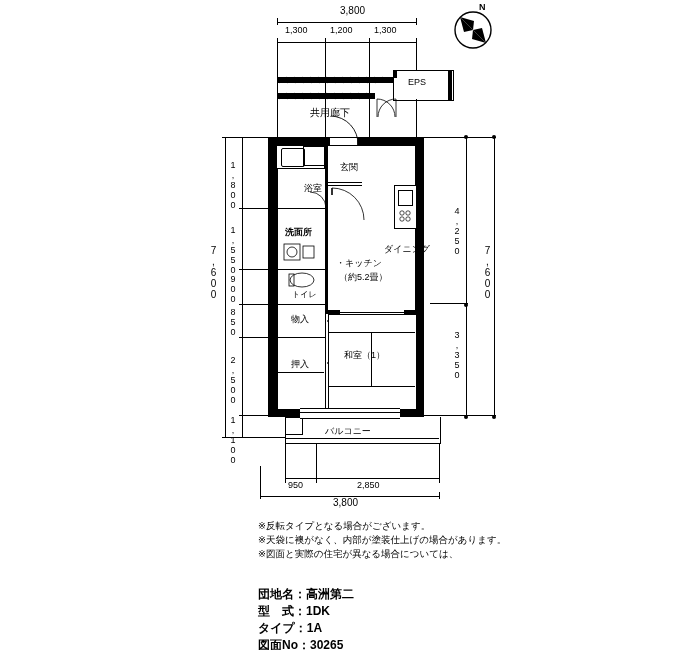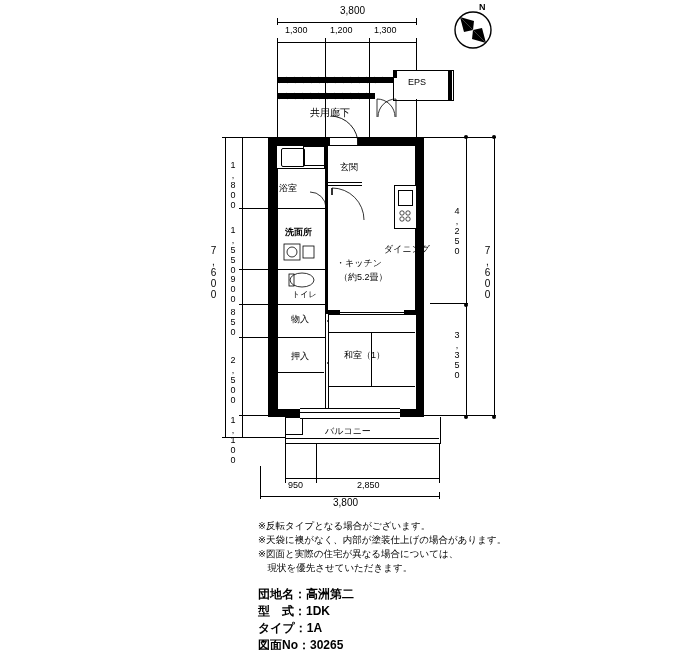--- a/index.html
+++ b/index.html
@@ -178,21 +178,21 @@
   <div class="abs thinline hline" style="left:330px;top:145px;width:28px;"></div>
 
   <svg class="abs" style="left:325px;top:110px;" width="42" height="36">
     <path d="M33 35 A28 28 0 0 0 6 6" fill="none" stroke="#000" stroke-width="0.9"></path>
     <line x1="33" y1="35" x2="33" y2="28" stroke="#000" stroke-width="1.6"></line>
   </svg>
 
   <div class="wall" style="left:324px;top:146px;width:4px;height:168px;"></div>
 
   <div class="abs" style="left:277px;top:168px;width:47px;height:40px;border:1px solid #000;background:#fff;"></div>
-  <div class="abs txt9" style="left:279px;top:184px;">浴室</div>
+  <div class="abs txt9" style="left:304px;top:184px;">浴室</div>
 
   <div class="abs" style="left:281px;top:148px;width:22px;height:17px;border:1px solid #000;border-radius:2px;"></div>
 
   <svg class="abs" style="left:308px;top:190px;" width="20" height="20">
     <path d="M18 18 A16 16 0 0 0 2 2" fill="none" stroke="#000" stroke-width="0.8"></path>
   </svg>
 
   <div class="abs txt9" style="left:340px;top:163px;">玄関</div>
   <div class="abs thinline hline" style="left:328px;top:182px;width:34px;"></div>
   <div class="abs thinline hline" style="left:328px;top:185px;width:34px;"></div>
@@ -217,21 +217,21 @@
   <div class="abs txt8" style="left:292px;top:291px;text-align:right;">トイレ</div>
   <svg class="abs" style="left:288px;top:270px;" width="30" height="20">
     <ellipse cx="14" cy="10" rx="12" ry="7" fill="none" stroke="#000" stroke-width="0.8"></ellipse>
     <rect x="1" y="4" width="5" height="12" fill="none" stroke="#000" stroke-width="0.8"></rect>
   </svg>
 
   <div class="abs" style="left:277px;top:304px;width:47px;height:33px;border:1px solid #000;background:#fff;"></div>
   <div class="abs txt9" style="left:291px;top:315px;">物入</div>
 
   <div class="abs" style="left:277px;top:337px;width:47px;height:71px;border:1px solid #000;background:#fff;"></div>
-  <div class="abs txt9" style="left:291px;top:352px;text-align:center;">押入</div>
+  <div class="abs txt9" style="left:291px;top:360px;text-align:center;">押入</div>
   <div class="abs thinline hline" style="left:277px;top:372px;width:47px;"></div>
 
   <svg class="abs" style="left:325px;top:310px;" width="16" height="22">
     <line x1="2" y1="11" x2="14" y2="11" stroke="#000" stroke-width="0.8"></line>
     <path d="M2 11 L7 7 L7 15 Z" fill="#000"></path>
   </svg>
   <svg class="abs" style="left:325px;top:352px;" width="16" height="22">
     <line x1="2" y1="11" x2="14" y2="11" stroke="#000" stroke-width="0.8"></line>
     <path d="M2 11 L7 7 L7 15 Z" fill="#000"></path>
   </svg>
@@ -282,21 +282,20 @@
 
   <div class="abs dimline hline" style="left:260px;top:496px;width:179px;"></div>
   <div class="abs tickv" style="left:260px;top:492px;"></div>
   <div class="abs tickv" style="left:439px;top:492px;"></div>
   <div class="abs txt" style="left:333px;top:498px;">3,800</div>
 
   <div class="notes">
     <div>※反転タイプとなる場合がございます。</div>
     <div>※天袋に襖がなく、内部が塗装仕上げの場合があります。</div>
     <div>※図面と実際の住宅が異なる場合については、</div>
-    <div>　現状を優先させていただきます。</div>
   </div>
 
   <div class="footer">
     <div>
       <span>団地名：</span><span>高洲第二</span>
     </div>
     <div>
       <span>型　式：</span><span>1DK</span>
     </div>
     <div>

